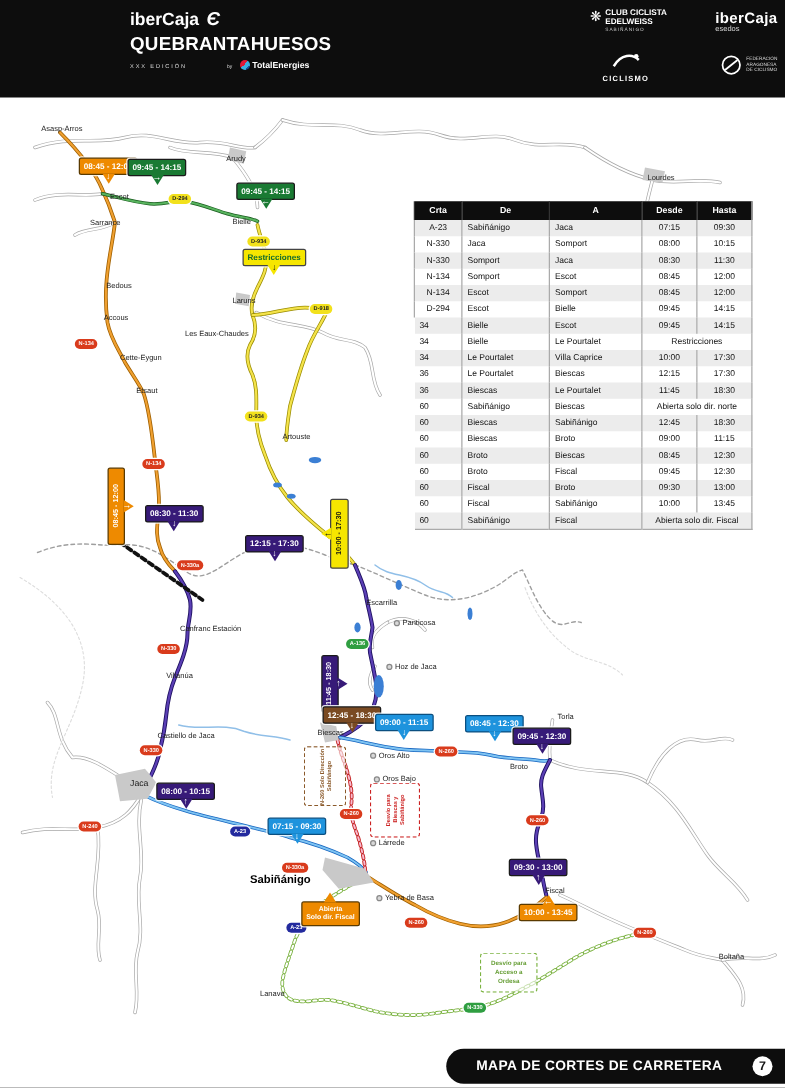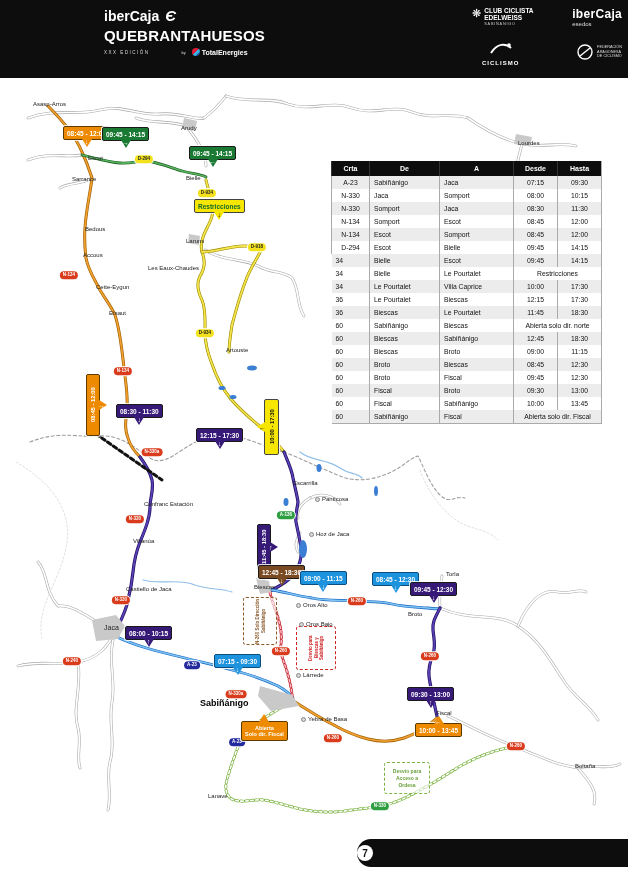--- a/index.html
+++ b/index.html
@@ -483,16 +483,17 @@
         <span class="lg-fac-txt">
           <div>FEDERACIÓN</div>
           <div>ARAGONESA</div>
           <div>DE CICLISMO</div>
         </span>
       </div>
     </div>
   </div>
 
   <div class="footer">
+    <div class="footer-title">MAPA DE CORTES DE CARRETERA</div>
     <div class="page-circle">7</div>
   </div>
 
 </div>
 
 </body></html>

